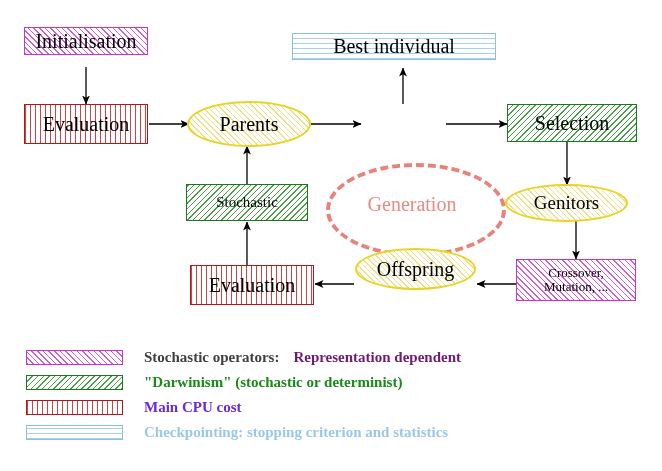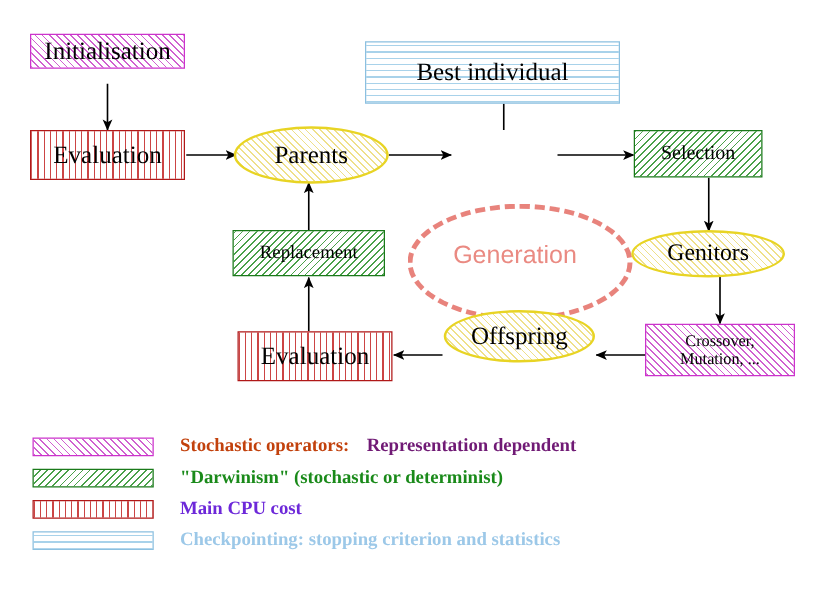--- a/index.html
+++ b/index.html
@@ -91,21 +91,21 @@
   .dashed-ellipse {
     position: absolute;
     border-radius: 50%;
     border: 4px dashed #e8837c;
     background: transparent;
     z-index: 1;
   }
   .generation-label {
     position: absolute;
     color: #ea8a82;
-    font-family: Liberation Sans, sans-serif;
+    font-family: Liberation Serif, serif;
     z-index: 2;
     text-align: center;
   }
 
   
   #legend {
     position: absolute;
     left: 26px;
     top: 345px;
     width: 610px;
@@ -122,21 +122,21 @@
     flex: 0 0 auto;
     margin-right: 21px;
     box-sizing: border-box;
   }
   .legend-text {
     font-family: "Liberation Serif", "DejaVu Serif", serif;
     font-size: 15px;
     font-weight: bold;
     white-space: pre;
   }
-  .lt-magenta { color: #c2410c; }
+  .lt-magenta { color: #404040; }
   .lt-orange  { color: #701a75; }
   .lt-green   { color: #1a8a1a; }
   .lt-red     { color: #6d28d9; }
   .lt-blue    { color: #9cc8e8; }
 </style>
 </head>
 <body>
 
 <div id="canvas">
 
@@ -178,26 +178,26 @@
   </div>
 
   <div class="node box hatch-red" style="left:24px; top:104px; width:124px; height:40px; font-size:20px;">
     <span class="node-label">Evaluation</span>
   </div>
 
   <div class="node ellipse hatch-yellow" style="left:187px; top:101px; width:124px; height:46px; font-size:20px;">
     <span class="node-label">Parents</span>
   </div>
 
-  <div class="node box hatch-blue" style="left:292px; top:33px; width:204px; height:50px; font-size:20px;">
+  <div class="node box hatch-blue" style="left:292px; top:33px; width:204px; height:27px; font-size:20px;">
     <span class="node-label">Best individual</span>
   </div>
 
 
-  <div class="node box hatch-green" style="left:507px; top:104px; width:103px; height:38px; font-size:16px;">
+  <div class="node box hatch-green" style="left:507px; top:104px; width:130px; height:38px; font-size:20px;">
     <span class="node-label">Selection</span>
   </div>
 
   <div class="node ellipse hatch-yellow" style="left:505px; top:184px; width:123px; height:38px; font-size:19px;">
     <span class="node-label">Genitors</span>
   </div>
 
   <div class="node box hatch-magenta" style="left:516px; top:259px; width:120px; height:42px; font-size:13px;align-items:center;">
     <span class="node-label">Crossover,
 Mutation, ...</span>
@@ -205,21 +205,21 @@
 
   <div class="node ellipse hatch-yellow" style="left:355px; top:248px; width:121px; height:42px; font-size:20px;">
     <span class="node-label">Offspring</span>
   </div>
 
   <div class="node box hatch-red" style="left:190px; top:265px; width:124px; height:40px; font-size:20px;">
     <span class="node-label">Evaluation</span>
   </div>
 
   <div class="node box hatch-green" style="left:186px; top:184px; width:122px; height:37px; font-size:15px;">
-    <span class="node-label">Replacement</span>
+    <span class="node-label">Stochastic</span>
   </div>
 
   <div id="legend">
 
     <div class="legend-row">
       <div class="legend-swatch hatch-magenta box"></div>
       <span class="legend-text lt-magenta">Stochastic operators:</span>
       <span class="legend-text lt-orange" style="margin-left:14px;">Representation dependent</span>
     </div>
 

